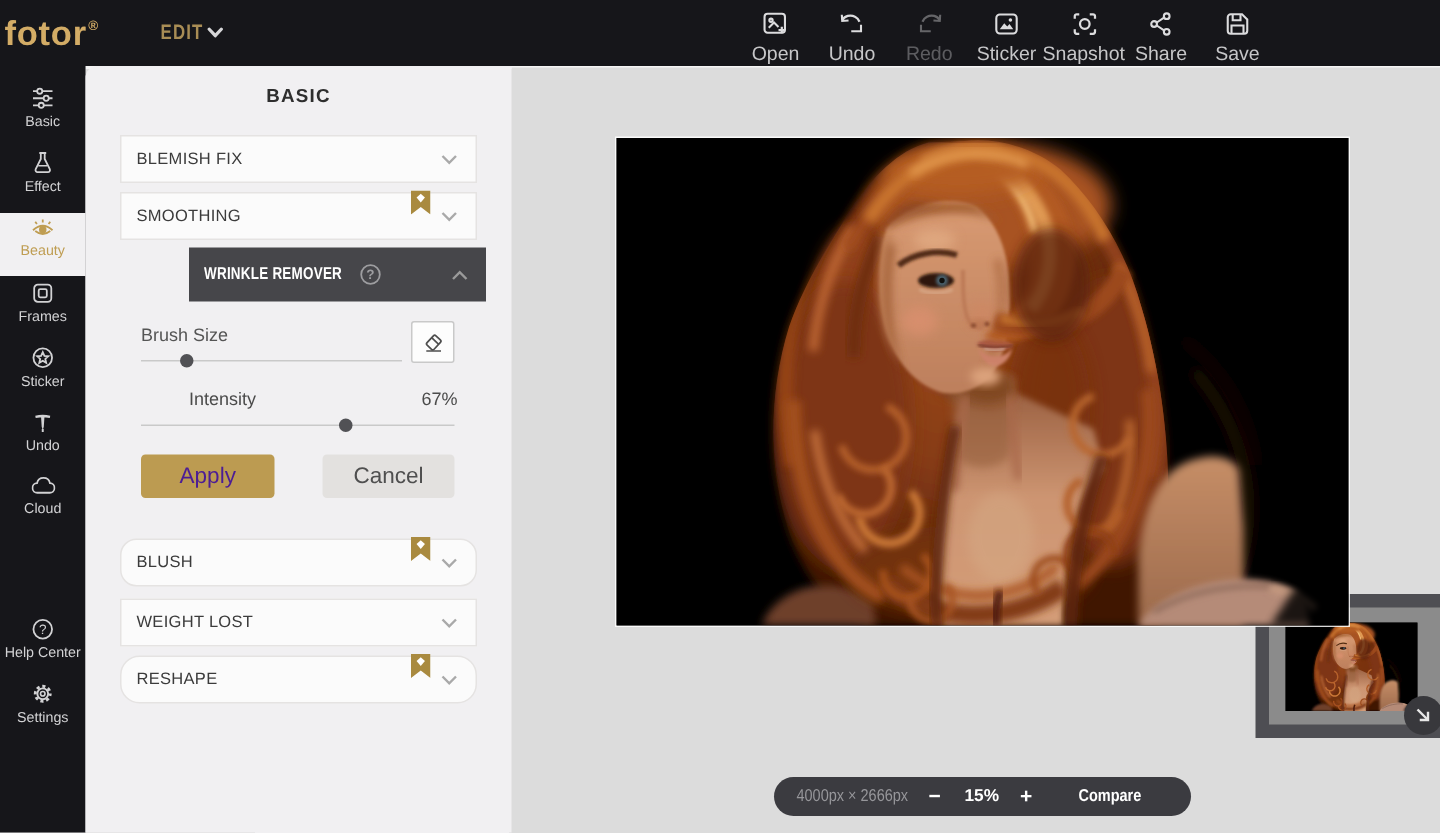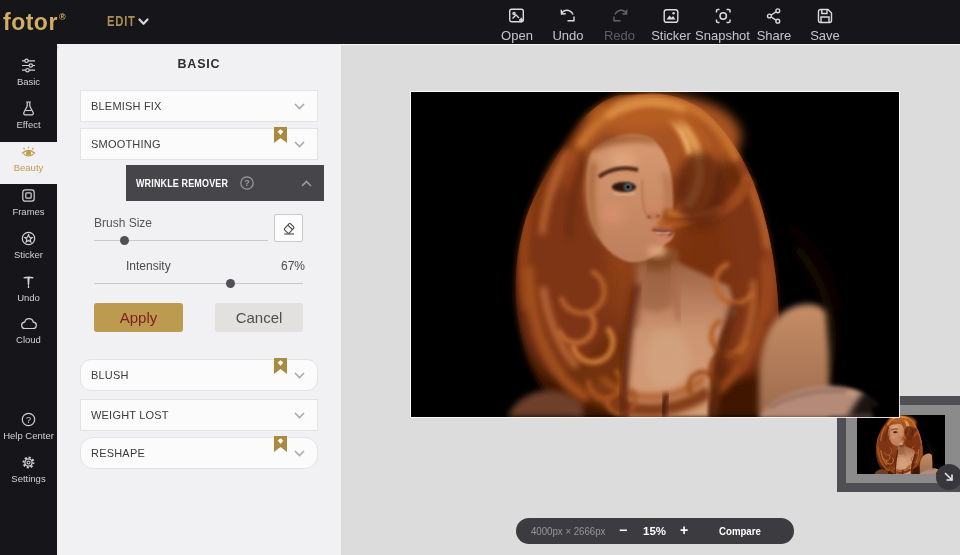--- a/index.html
+++ b/index.html
@@ -17,21 +17,21 @@
 .dim { opacity:0.4; }
 .sbitem { width:57px; height:42px; text-align:center; color:#d2d2d4; font-size:9.5px; }
 .sbitem svg { display:block; margin:2px auto 3px; }
 .sel { background:#f1f0f2; color:#bf9d52; }
 .row { left:80px; width:238px; height:32px; background:#fbfbfb; border:1px solid #e5e3e2; color:#3b3b3b; font-size:11px; letter-spacing:0.2px; line-height:31px; padding-left:10px; }
 .chev { position:absolute; right:12px; top:12px; line-height:0; } .chev svg{display:block}
 .bmark { position:absolute; right:30px; top:-2px; line-height:0; } .bmark svg{display:block}
 #wrinkle { left:78px; width:198px; height:36px; background:#46464a; border:none; color:#fff; font-weight:bold; line-height:36px; font-size:11.5px;margin-left:48px; }
 .slider { height:1px; background:#c9c9c9; }
 .thumb { width:9px; height:9px; border-radius:50%; background:#515155; margin-top:-4px; }
-#apply { left:94px; top:303px; width:89px; height:29px; background:#bc9b51; border-radius:3px; color:#7f1d1d; font-size:15px; text-align:center; line-height:29px; }
+#apply { left:94px; top:303px; width:89px; height:29px; background:#bc9b51; border-radius:3px; color:#4c1d95; font-size:15px; text-align:center; line-height:29px; }
 #cancel { left:215px; top:303px; width:88px; height:29px; background:#e3e1df; border-radius:3px; color:#4f4f4f; font-size:15px; text-align:center; line-height:29px; }
 #pill { left:516px; top:518px; width:278px; height:26px; background:#3b3b40; border-radius:13px; color:#fff; }
 #pill .dims { position:absolute; left:15px; top:7px; font-size:11.5px; color:#96969a; transform:scaleX(0.84); transform-origin:0 0; }
 #pill .minus { position:absolute; left:103px; top:4px; font-size:14px; font-weight:bold; }
 #pill .pct { position:absolute; left:127px; top:7px; font-size:11.5px; font-weight:bold; }
 #pill .plus { position:absolute; left:164px; top:4px; font-size:14px; font-weight:bold; }
 #pill .cmp { position:absolute; left:203px; top:7px; font-size:11.5px; font-weight:bold; transform:scaleX(0.84); transform-origin:0 0; }
 #nav-outer { left:837px; top:396px; width:123px; height:96px; background:#4e4e53; }
 #nav-frame { left:846px; top:405px; width:114px; height:78px; background:#8b8b8b; }
 #nav-thumb { left:857px; top:415px; width:88px; height:59px; background:#000; }

